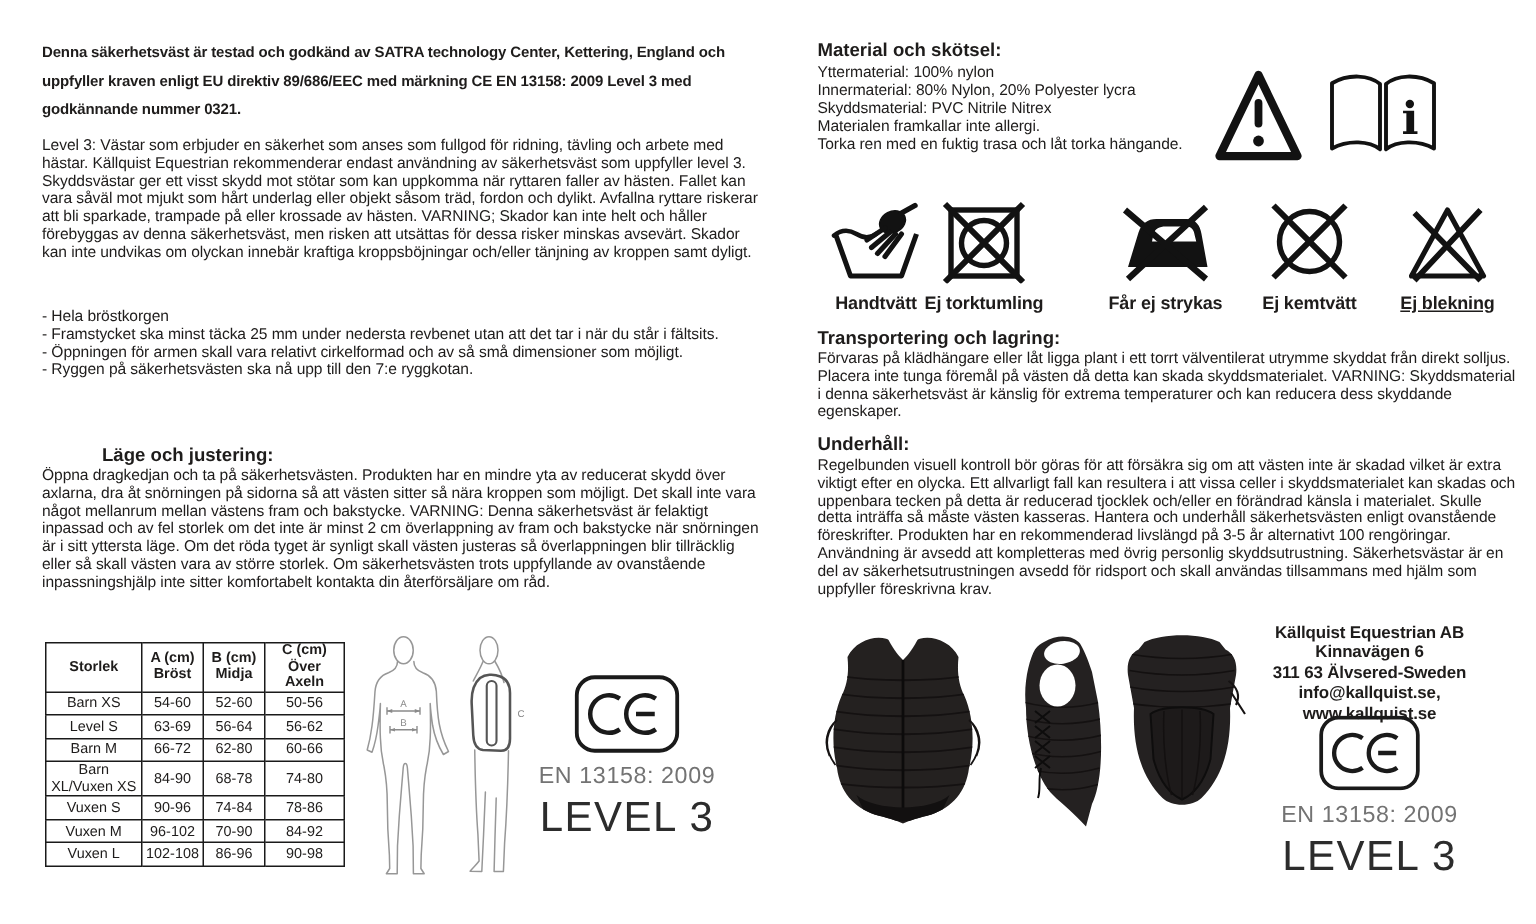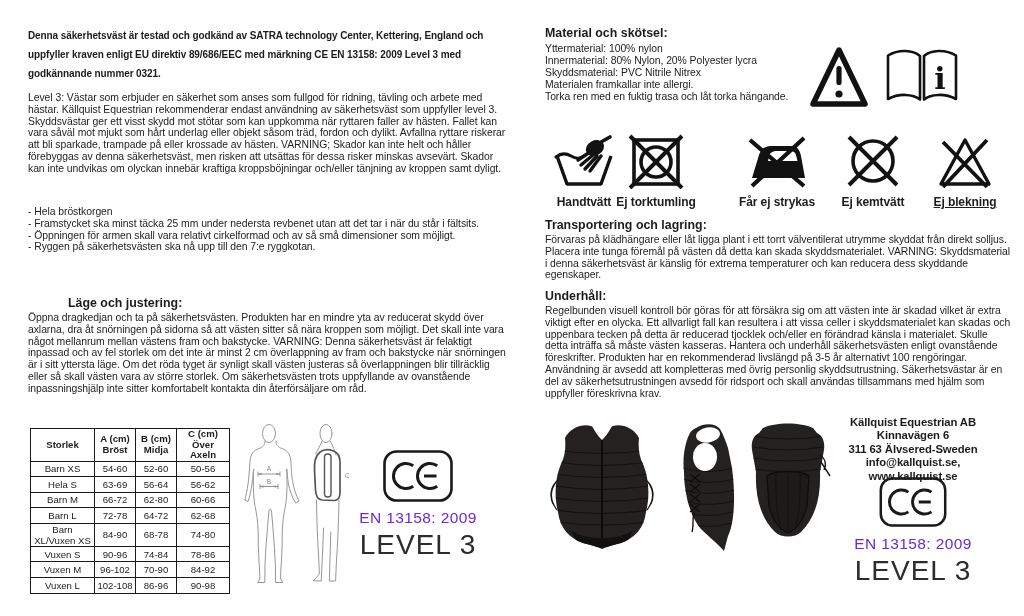--- a/index.html
+++ b/index.html
@@ -13,21 +13,21 @@
   .bodytxt{font-size:10.4px;line-height:11.8px;letter-spacing:-0.05px;}
   .h{font-weight:bold;font-size:12.4px;line-height:14px;}
   .size-table{border-collapse:collapse;table-layout:fixed;}
   .size-table th,.size-table td{
     border:1px solid #1a1a1a;text-align:center;vertical-align:middle;
     font-size:9.6px;padding:0 1px;
   }
   .size-table th{font-weight:bold;height:27px;line-height:10.5px;}
   .size-table td{height:14.6px;font-weight:normal;}
   .care-label{font-size:12px;font-weight:600;text-align:center;letter-spacing:-0.1px;}
-  .ce-std{font-size:15.5px;letter-spacing:0.4px;color:#6d28d9;text-align:center;}
+  .ce-std{font-size:15.5px;letter-spacing:0.4px;color:#737373;text-align:center;}
   .ce-level{font-size:28px;letter-spacing:1px;color:#2c2c2c;text-align:center;}
   .addr{font-size:11.3px;line-height:13.4px;text-align:center;font-weight:600;letter-spacing:-0.1px;}
   svg{display:block;}
 </style>
 </head>
 <body>
 
 <div class="abs intro" style="left:28px;top:26px;width:478px;">Denna säkerhetsväst är testad och godkänd av SATRA technology Center, Kettering, England och uppfyller kraven enligt EU direktiv 89/686/EEC med märkning CE EN 13158: 2009 Level 3 med godkännande nummer 0321.</div>
 
 <div class="abs bodytxt" style="left:28px;top:92px;width:480px;">Level 3: Västar som erbjuder en säkerhet som anses som fullgod för ridning, tävling och arbete med hästar. Källquist Equestrian rekommenderar endast användning av säkerhetsväst som uppfyller level 3. Skyddsvästar ger ett visst skydd mot stötar som kan uppkomma när ryttaren faller av hästen. Fallet kan vara såväl mot mjukt som hårt underlag eller objekt såsom träd, fordon och dylikt. Avfallna ryttare riskerar att bli sparkade, trampade på eller krossade av hästen. VARNING; Skador kan inte helt och håller förebyggas av denna säkerhetsväst, men risken att utsättas för dessa risker minskas avsevärt. Skador kan inte undvikas om olyckan innebär kraftiga kroppsböjningar och/eller tänjning av kroppen samt dyligt.</div>
@@ -65,36 +65,30 @@
           <div>Över Axeln</div>
         </th>
   </tr>
   <tr>
         <td>Barn XS</td>
         <td>54-60</td>
         <td>52-60</td>
         <td>50-56</td>
       </tr>
   <tr>
-        <td>Hela S</td>
+        <td>Level S</td>
         <td>63-69</td>
         <td>56-64</td>
         <td>56-62</td>
       </tr>
   <tr>
         <td>Barn M</td>
         <td>66-72</td>
         <td>62-80</td>
         <td>60-66</td>
-      </tr>
-  <tr>
-        <td>Barn L</td>
-        <td>72-78</td>
-        <td>64-72</td>
-        <td>62-68</td>
       </tr>
   <tr>
         <td>Barn XL/Vuxen XS</td>
         <td>84-90</td>
         <td>68-78</td>
         <td>74-80</td>
       </tr>
   <tr>
         <td>Vuxen S</td>
         <td>90-96</td>

